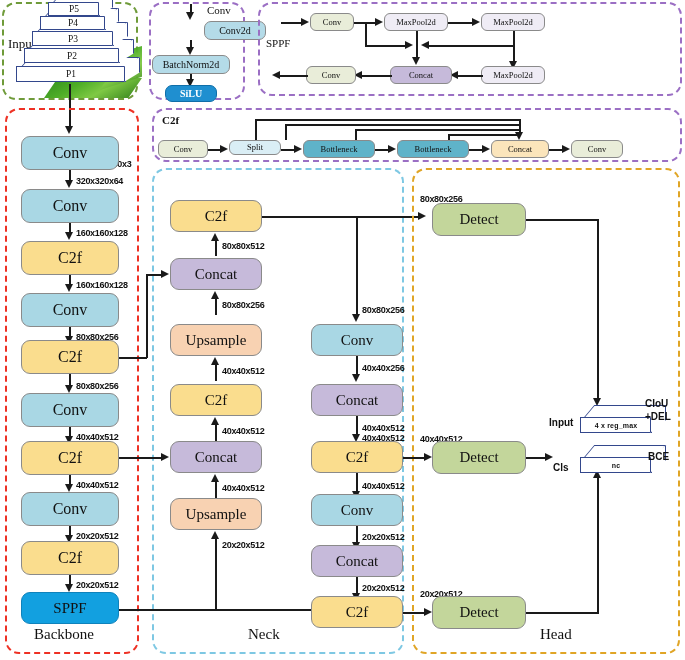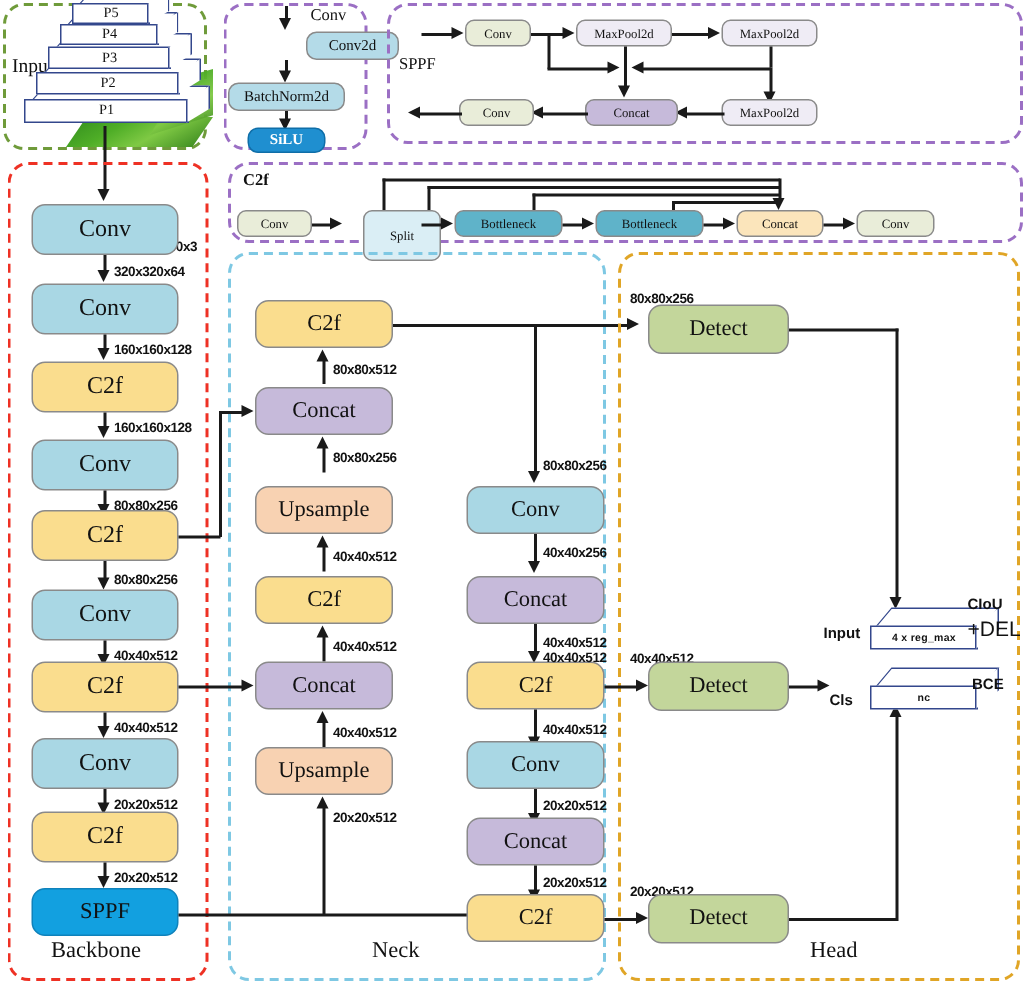--- a/index.html
+++ b/index.html
@@ -157,21 +157,21 @@
   <div class="ln lnh" style="left:278px;top:75px;width:30px;"></div>
   <div class="ar ar-l" style="left:272px;top:70.8px;"></div>
 
   <div class="region" style="left:152px;top:108px;width:530px;height:54px;border-color:#9b6fc4;"></div>
   <div class="txt" style="left:162px;top:114px;font-size:11px;font-weight:bold;">C2f</div>
 
   <div class="node xs" style="left:158px;top:140px;width:50px;height:18px;background:#e9edd9;">Conv</div>
   <div class="ln lnh" style="left:208px;top:149px;width:15px;"></div>
   <div class="ar ar-r" style="left:220px;top:144.8px;"></div>
 
-  <div class="node xs" style="left:242px;top:140px;width:52px;height:34px;background:#daeef5;">Split</div>
+  <div class="node xs" style="left:229px;top:140px;width:52px;height:15px;background:#daeef5;">Split</div>
   <div class="ln lnh" style="left:281px;top:149px;width:16px;"></div>
   <div class="ar ar-r" style="left:294px;top:144.8px;"></div>
 
   <div class="node xs" style="left:303px;top:140px;width:72px;height:18px;background:#5fb3c9;">Bottleneck</div>
   <div class="ln lnh" style="left:375px;top:149px;width:16px;"></div>
   <div class="ar ar-r" style="left:388px;top:144.8px;"></div>
 
   <div class="node xs" style="left:397px;top:140px;width:72px;height:18px;background:#5fb3c9;">Bottleneck</div>
   <div class="ln lnh" style="left:469px;top:149px;width:16px;"></div>
   <div class="ar ar-r" style="left:482px;top:144.8px;"></div>
@@ -354,21 +354,21 @@
   <div class="ln lnv" style="left:597px;top:478px;height:134px;"></div>
   <div class="ar ar-u" style="left:593px;top:470px;"></div>
 
   <div class="txt" style="left:549px;top:417px;font-size:10px;font-weight:bold;font-family:'Liberation Sans',sans-serif;">Input</div>
   <div class="box3d" style="left:580px;top:405px;width:86px;height:32px;">
     <div class="btop" style="left:8px;top:0px;width:70px;height:13px;transform:skewX(-40deg);"></div>
     <div class="bf" style="left:0px;top:12px;width:70px;height:14px;">4 x reg_max</div>
     <div class="bside" style="left:70px;top:0px;width:14px;height:26px;clip-path:polygon(100% 0,100% 54%,0 100%,0 46%);"></div>
   </div>
   <div class="txt" style="left:645px;top:398px;font-size:10px;font-weight:bold;font-family:'Liberation Sans',sans-serif;">CIoU</div>
-  <div class="txt" style="left:645px;top:411px;font-size:14px;font-weight:normal;font-family:'Liberation Sans',sans-serif;">+DEL</div>
+  <div class="txt" style="left:645px;top:411px;font-size:10px;font-weight:bold;font-family:'Liberation Sans',sans-serif;">+DEL</div>
 
   <div class="txt" style="left:553px;top:462px;font-size:10px;font-weight:bold;font-family:'Liberation Sans',sans-serif;">Cls</div>
   <div class="box3d" style="left:580px;top:445px;width:86px;height:32px;">
     <div class="btop" style="left:8px;top:0px;width:70px;height:13px;transform:skewX(-40deg);"></div>
     <div class="bf" style="left:0px;top:12px;width:70px;height:14px;">nc</div>
     <div class="bside" style="left:70px;top:0px;width:14px;height:26px;clip-path:polygon(100% 0,100% 54%,0 100%,0 46%);"></div>
   </div>
   <div class="txt" style="left:648px;top:451px;font-size:10px;font-weight:bold;font-family:'Liberation Sans',sans-serif;">BCE</div>
 
 </div>

